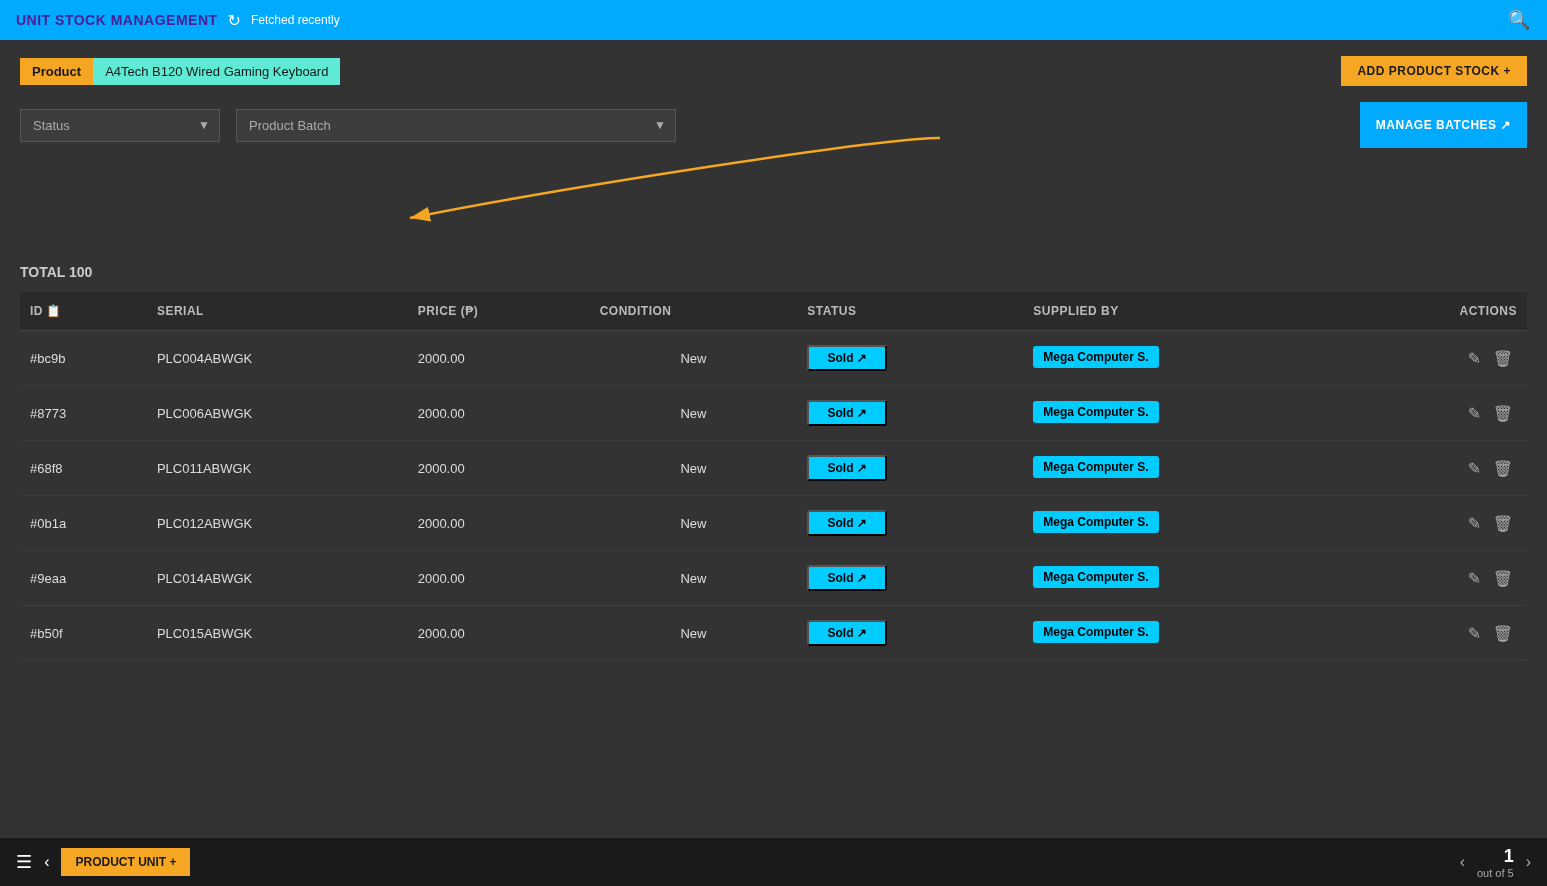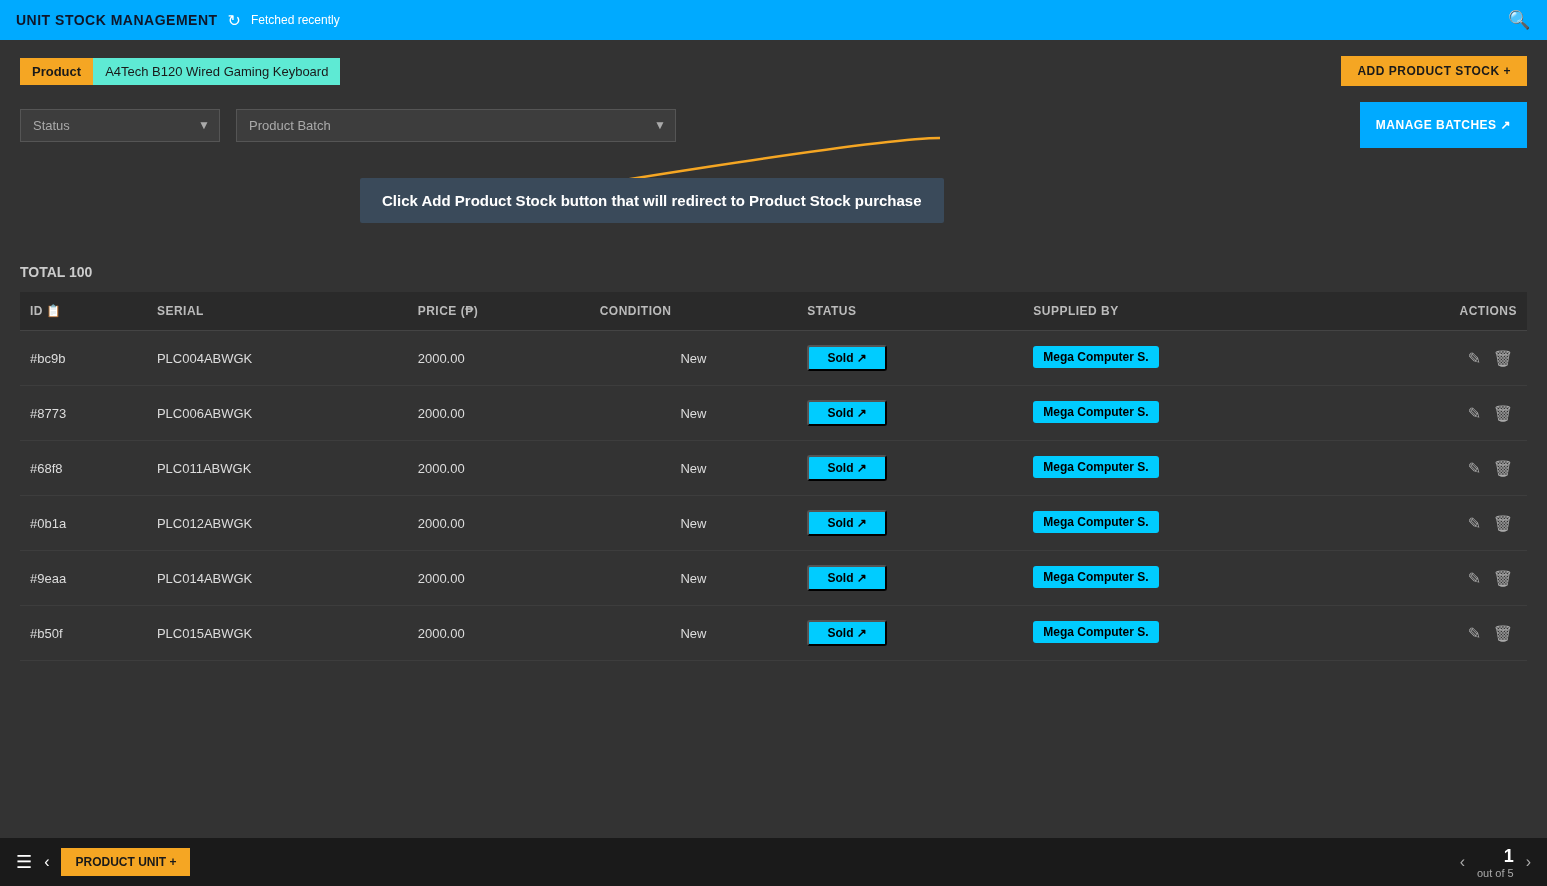--- a/index.html
+++ b/index.html
@@ -15,21 +15,21 @@
       padding: 0 16px;
     }
     .top-bar-left {
       display: flex;
       align-items: center;
       gap: 10px;
     }
     .top-bar-title {
       font-weight: bold;
       font-size: 14px;
-      color: #0f172a;
+      color: #4c1d95;
       letter-spacing: 0.5px;
     }
     .refresh-icon {
       color: #fff;
       font-size: 16px;
     }
     .fetched-text {
       font-size: 12px;
       color: #fff;
     }
@@ -336,23 +336,20 @@
 
   <div class="callout-area">
     <svg class="arrow-svg" viewBox="0 0 700 120" xmlns="http://www.w3.org/2000/svg">
       <path d="M 580 10 C 520 10, 200 60, 50 90" stroke="#f5a623" stroke-width="2.5" fill="none" marker-end="url(#arrowhead)"></path>
       <defs>
         <marker id="arrowhead" markerWidth="8" markerHeight="6" refX="8" refY="3" orient="auto">
           <polygon points="0 0, 8 3, 0 6" fill="#f5a623"></polygon>
         </marker>
       </defs>
     </svg>
-    <div class="callout-box">
-      <span>Click Add Product Stock button that will redirect to Product Stock purchase</span>
-    </div>
   </div>
 
   <div class="total-row">
     <span>TOTAL 100</span>
   </div>
 
   <table class="data-table">
     <thead>
       <tr>
         <th>ID 📋</th>

